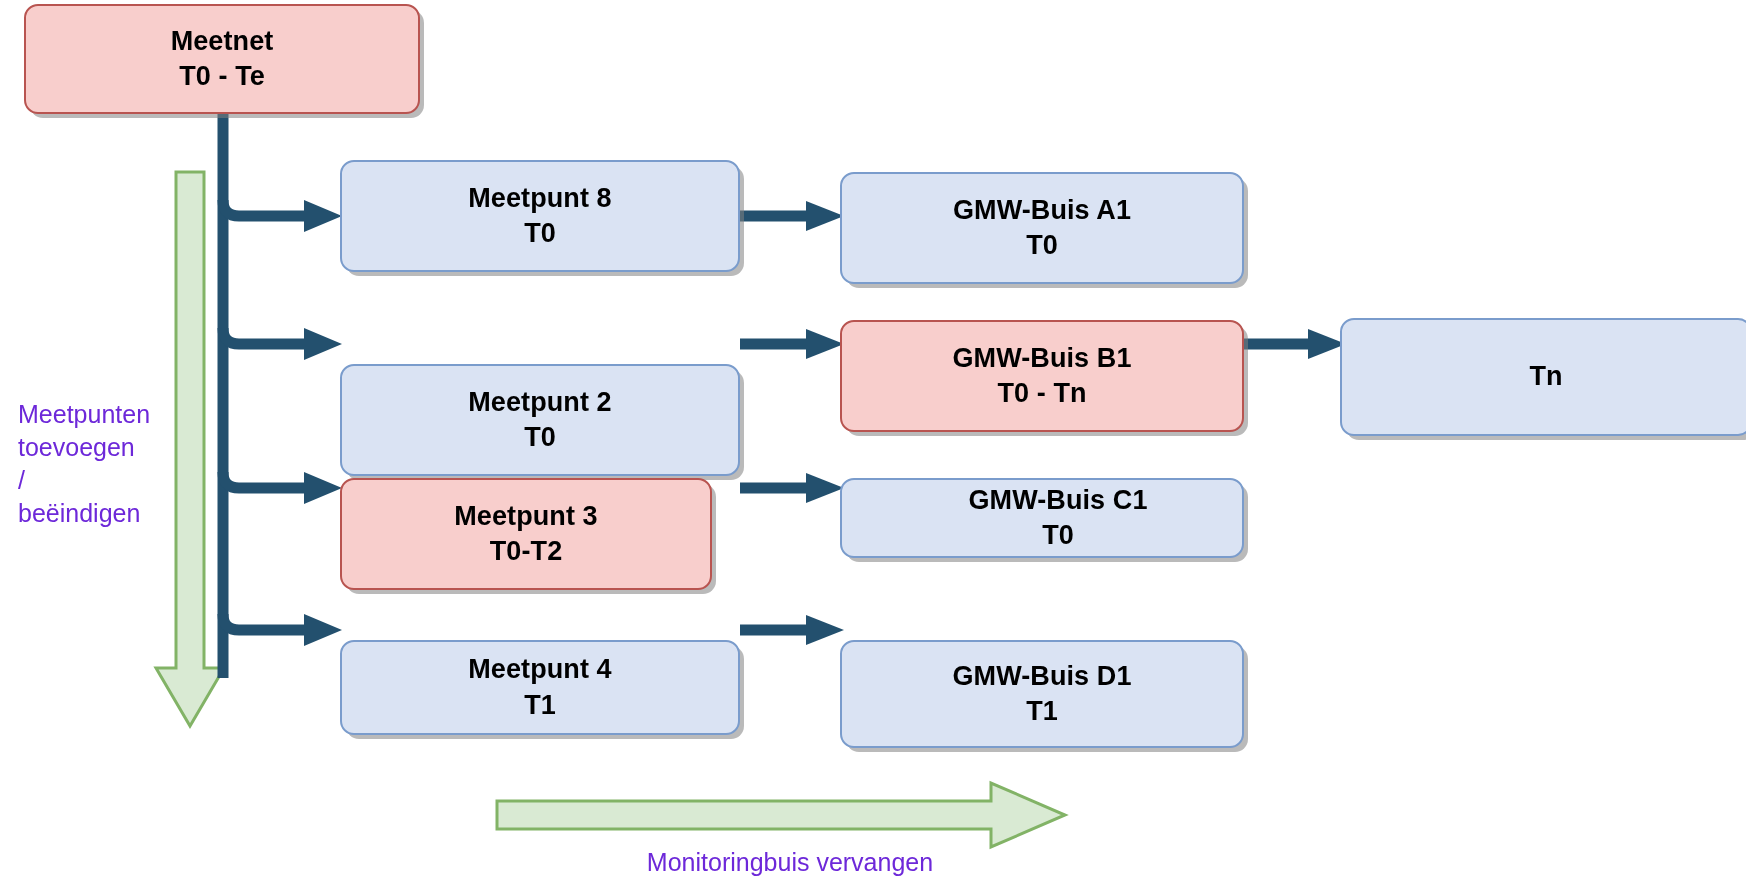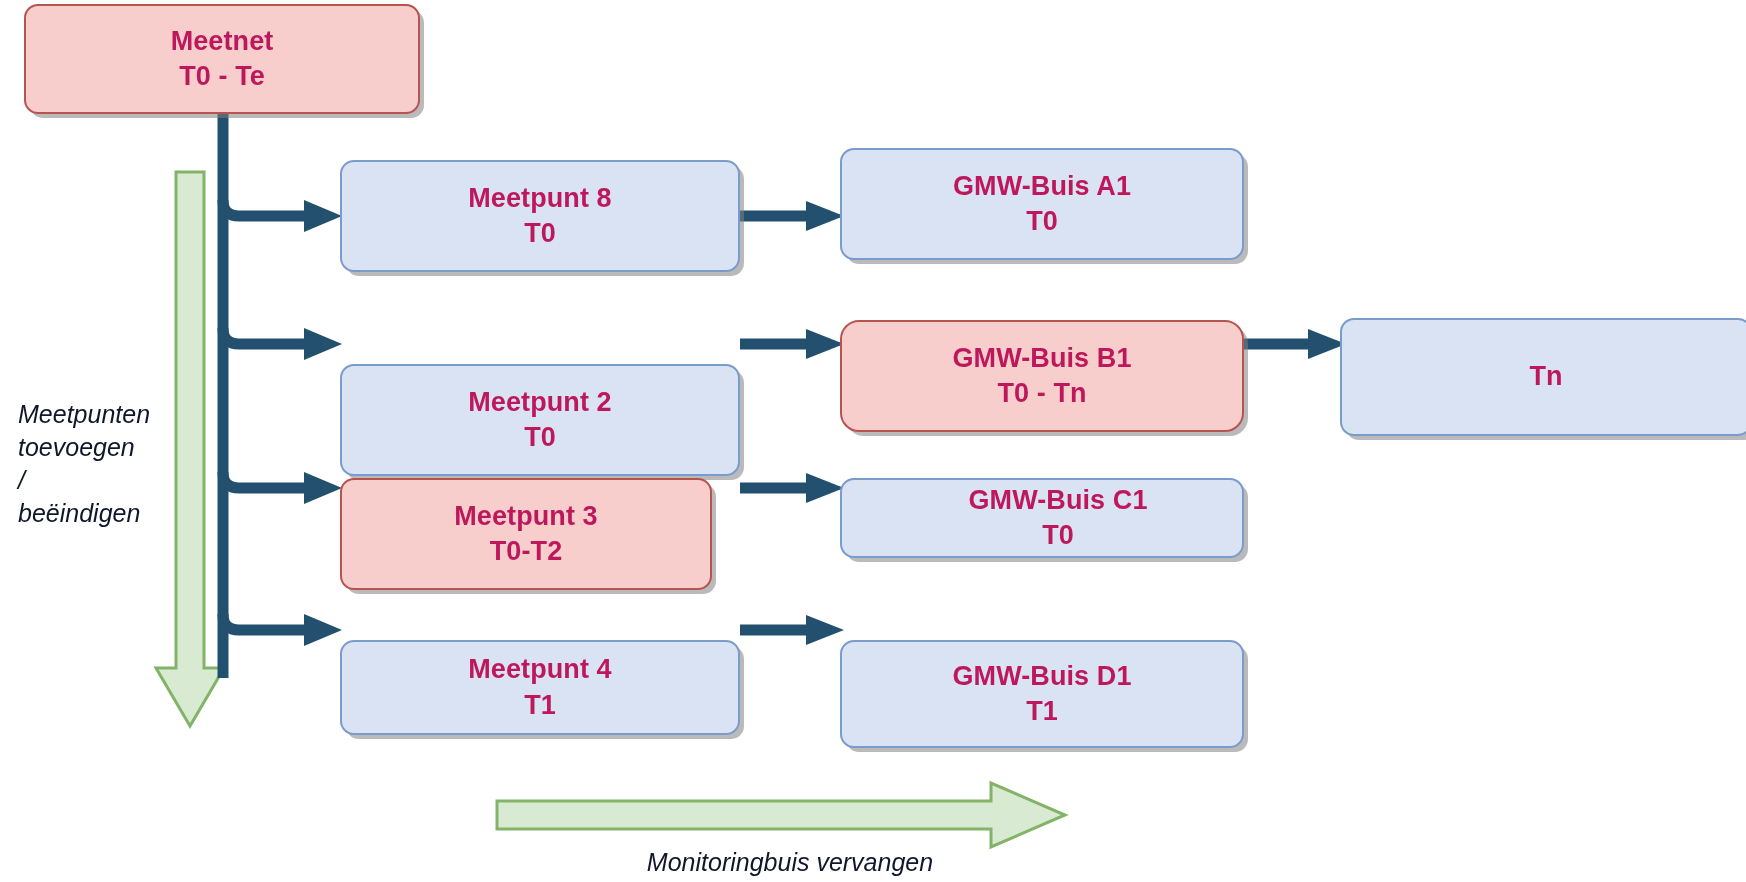--- a/index.html
+++ b/index.html
@@ -21,21 +21,21 @@
     position: absolute;
     box-sizing: border-box;
     border-radius: 14px;
     display: flex;
     flex-direction: column;
     align-items: center;
     justify-content: center;
     font-weight: bold;
     font-size: 27px;
     line-height: 1.30;
-    color: #be185d;
+    color: #000000;
     letter-spacing: .1px;
     box-shadow: 5px 5px 0 -1px rgba(130,130,130,0.55);
     z-index: 5;
   }
   .node .ln { display: block; white-space: nowrap; }
 
   .node.blue {
     background: #dae3f3;
     border: 2px solid #7a9ccc;
   }
@@ -46,27 +46,26 @@
 
   
   .conn {
     position: absolute;
     z-index: 3;
   }
 
   
   .label {
     position: absolute;
-    color: #0f172a;
+    color: #6d28d9;
     font-size: 25px;
     line-height: 1.32;
     font-weight: normal;
     white-space: pre-line;
     z-index: 6;
-    font-style: italic;
   }
   .label.center { text-align: center; }
 
   
   .greenarrow { position: absolute; z-index: 2; }
 </style>
 </head>
 <body>
 
 <div id="canvas">
@@ -143,26 +142,26 @@
   <div class="node red" style="left:340px; top:478px; width:372px; height:112px;">
     <span class="ln">Meetpunt 3</span>
     <span class="ln">T0-T2</span>
   </div>
 
   <div class="node blue" style="left:340px; top:640px; width:400px; height:95px;">
     <span class="ln">Meetpunt 4</span>
     <span class="ln">T1</span>
   </div>
 
-  <div class="node blue" style="left:840px; top:148px; width:404px; height:112px;">
+  <div class="node blue" style="left:840px; top:172px; width:404px; height:112px;">
     <span class="ln">GMW-Buis A1</span>
     <span class="ln">T0</span>
   </div>
 
-  <div class="node red" style="left:840px; top:320px; width:404px; height:112px;border-radius:19px;">
+  <div class="node red" style="left:840px; top:320px; width:404px; height:112px;">
     <span class="ln">GMW-Buis B1</span>
     <span class="ln">T0 - Tn</span>
   </div>
 
   <div class="node blue" style="left:1340px; top:318px; width:412px; height:118px;">
     <span class="ln">Tn</span>
   </div>
 
   <div class="node blue" style="left:840px; top:478px; width:404px; height:80px;padding-left:32px;">
     <span class="ln">GMW-Buis C1</span>

